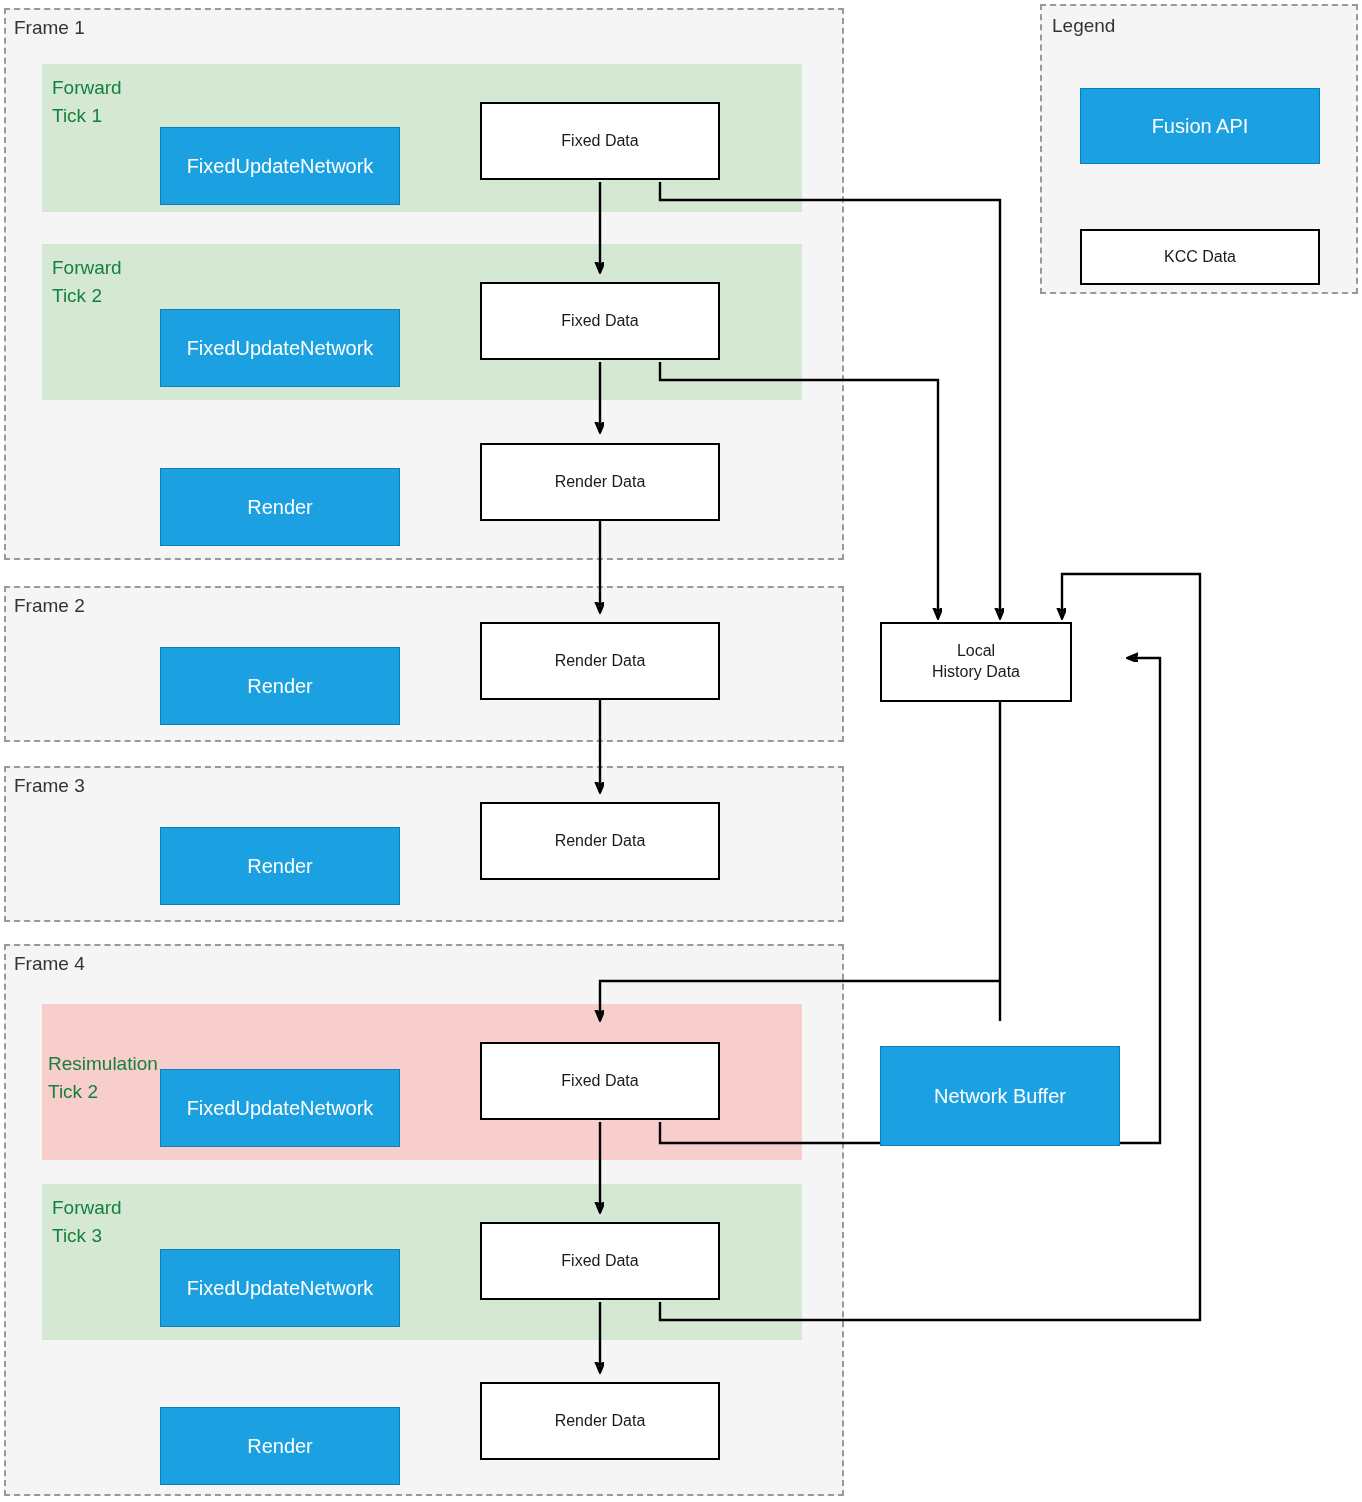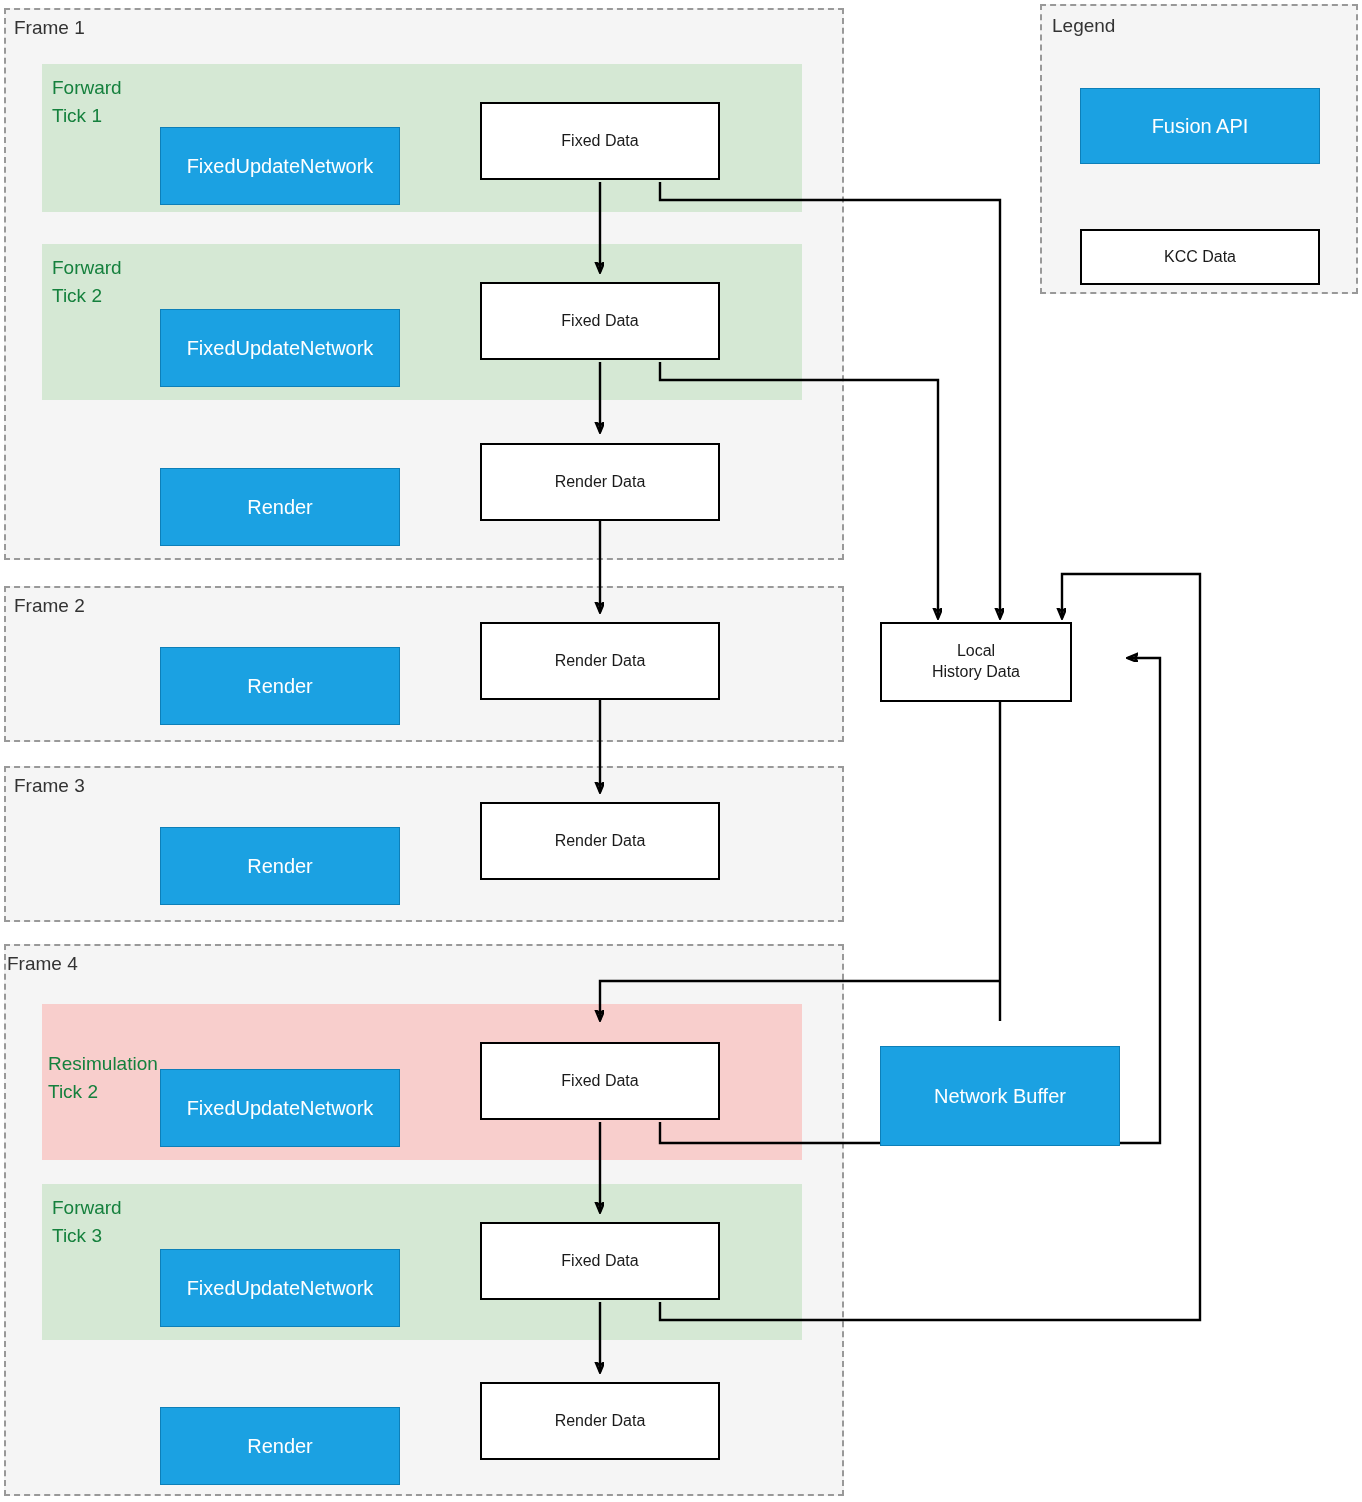--- a/index.html
+++ b/index.html
@@ -28,21 +28,21 @@
 <div id="stage">
 
   <div class="frame" style="left:4px;top:8px;width:840px;height:552px;"></div>
   <div class="frame" style="left:4px;top:586px;width:840px;height:156px;"></div>
   <div class="frame" style="left:4px;top:766px;width:840px;height:156px;"></div>
   <div class="frame" style="left:4px;top:944px;width:840px;height:552px;"></div>
 
   <div class="frame-label" style="left:14px;top:18px;">Frame 1</div>
   <div class="frame-label" style="left:14px;top:596px;">Frame 2</div>
   <div class="frame-label" style="left:14px;top:776px;">Frame 3</div>
-  <div class="frame-label" style="left:7px;top:954px;">Frame 4</div>
+  <div class="frame-label" style="left:14px;top:954px;">Frame 4</div>
 
   <div class="tick green" style="left:42px;top:64px;width:760px;height:148px;"></div>
   <div class="tick green" style="left:42px;top:244px;width:760px;height:156px;"></div>
   <div class="tick pink" style="left:42px;top:1004px;width:760px;height:156px;"></div>
   <div class="tick green" style="left:42px;top:1184px;width:760px;height:156px;"></div>
 
   <div class="tick-label" style="left:52px;top:74px;">Forward
 Tick 1</div>
   <div class="tick-label" style="left:52px;top:254px;">Forward
 Tick 2</div>

